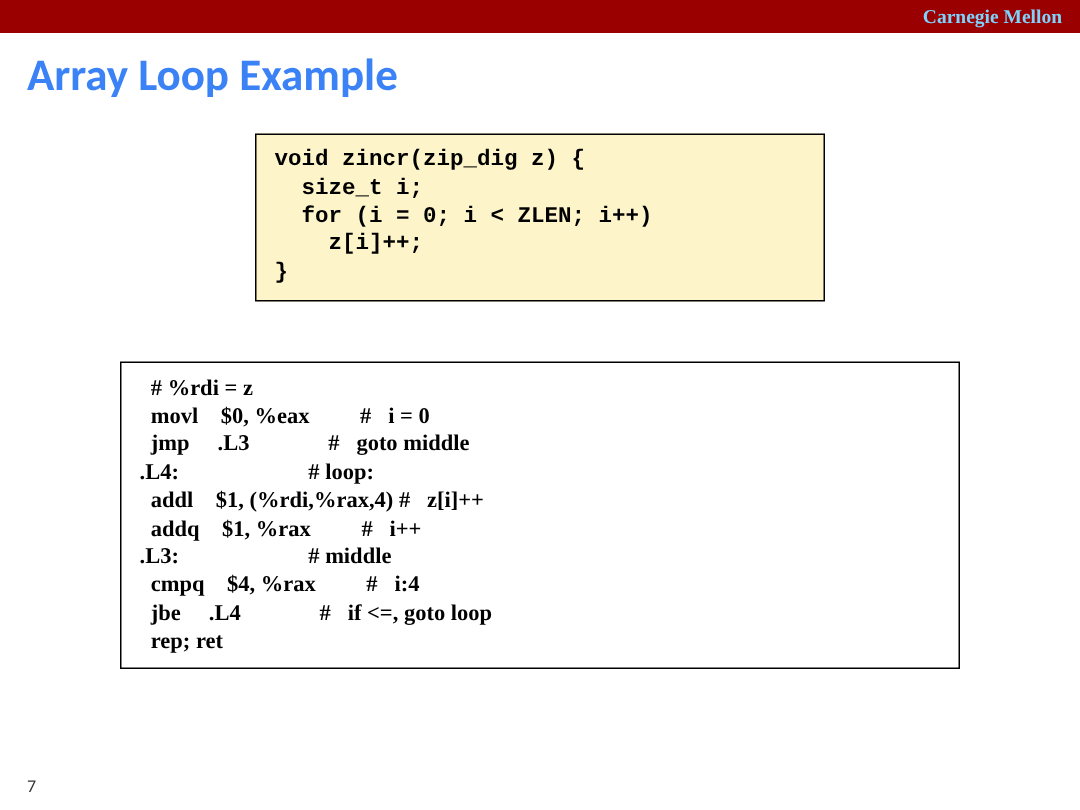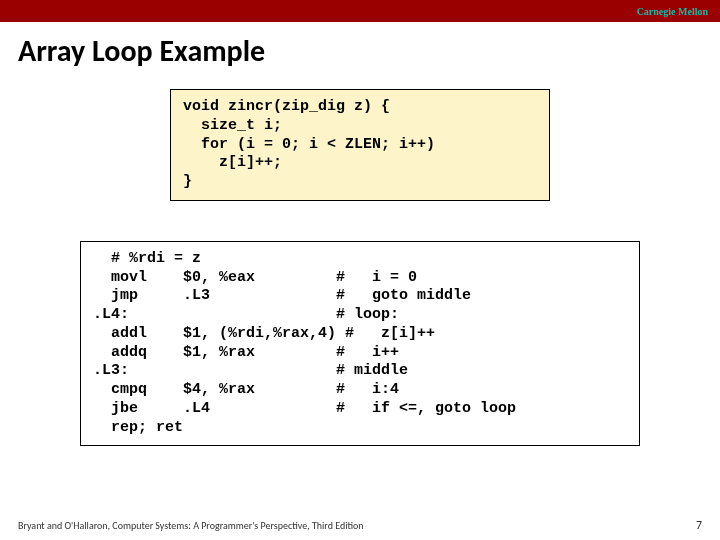--- a/index.html
+++ b/index.html
@@ -14,51 +14,51 @@
   .redbar {
     background: #9b0000;
     height: 22px;
     width: 100%;
     display: flex;
     justify-content: flex-end;
     align-items: center;
     padding-right: 12px;
   }
   .redbar span {
-    color: #14b8a6;
+    color: #7dd3fc;
     font-weight: bold;
-    font-size: 10px;
+    font-size: 13px;
     font-family: "Times New Roman", serif;
     text-align: center;
   }
   .title {
     font-size: 30px;
     font-weight: bold;
-    color: #000000;
+    color: #3b82f6;
     padding: 10px 18px 0 18px;
   }
   .codebox1 {
     margin: 20px auto 16px auto;
     width: 380px;
     background: #fdf5c9;
     border: 1.5px solid #000;
     padding: 8px 12px;
     font-family: "Courier New", monospace;
     font-weight: bold;
     font-size: 15px;
     line-height: 1.25;
     white-space: pre;
   }
   .codebox2 {
     margin: 40px auto 0 auto;
     width: 560px;
     background: #fff;
     border: 1.5px solid #000;
     padding: 8px 12px;
-    font-family: Liberation Mono, monospace;
+    font-family: Liberation Serif, serif;
     font-weight: bold;
     font-size: 15px;
     line-height: 1.25;
     white-space: pre;
   }
   .footer {
     position: absolute;
     bottom: 8px;
     left: 0;
     width: 100%;
@@ -94,15 +94,14 @@
   jmp     .L3              #   goto middle
 .L4:                       # loop:
   addl    $1, (%rdi,%rax,4) #   z[i]++
   addq    $1, %rax         #   i++
 .L3:                       # middle
   cmpq    $4, %rax         #   i:4
   jbe     .L4              #   if &lt;=, goto loop
   rep; ret</div>
 
 <div class="footer">
-  <span>Bryant and O'Hallaron, Computer Systems: A Programmer's Perspective, Third Edition</span>
   <span class="pagenum">7</span>
 </div>
 
 </body></html>

